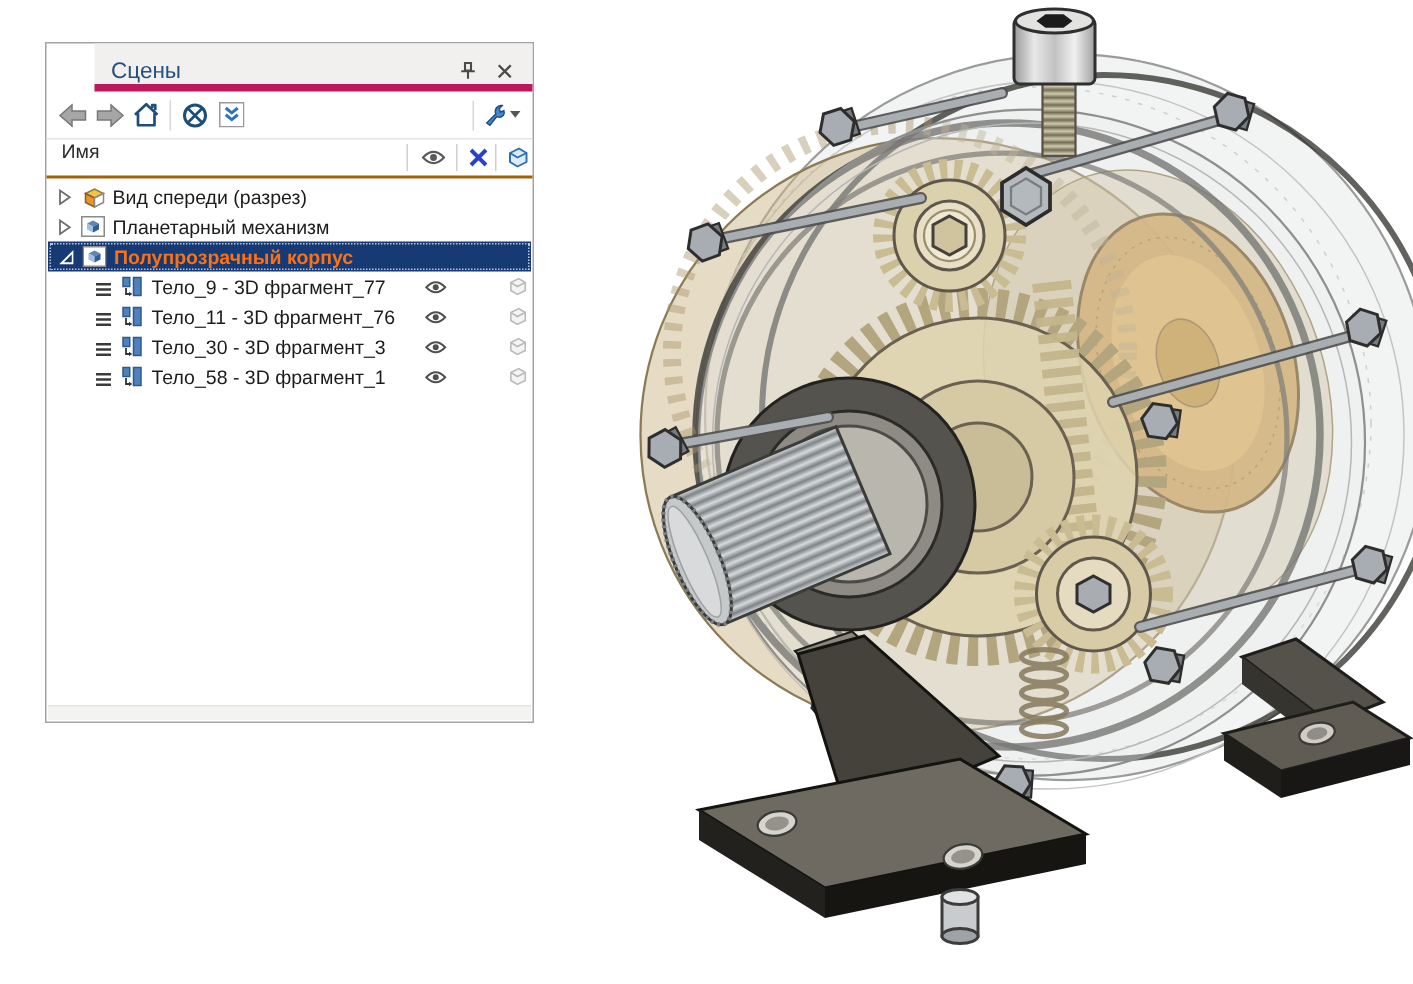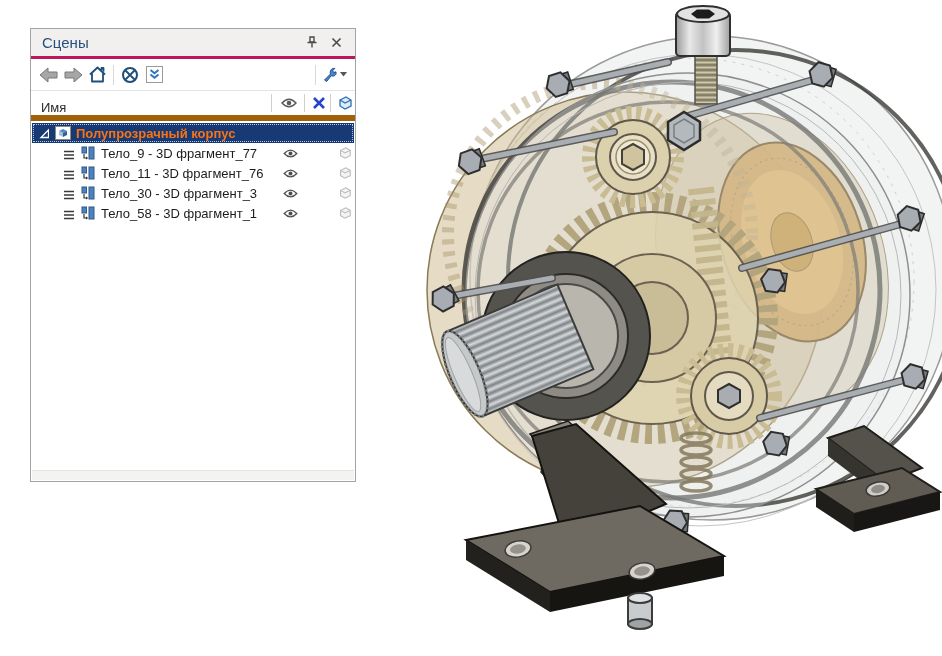--- a/index.html
+++ b/index.html
@@ -2,31 +2,31 @@
 <html><head>
 <meta charset="utf-8">
 <style>
   html,body{margin:0;padding:0;}
   body{width:942px;height:656px;position:relative;background:#ffffff;overflow:hidden;
        font-family:"Liberation Sans",sans-serif;-webkit-font-smoothing:antialiased;}
   .viewport{position:absolute;left:0;top:0;width:942px;height:656px;}
   
   .panel{position:absolute;left:30px;top:28px;width:326px;height:454px;
          background:#ffffff;border:1px solid #a3a3a3;box-sizing:border-box;font-size:13px;}
-  .titlebar{height:27px;display:flex;align-items:center;background:#f1f0ee;
-            border-bottom:3px solid #be185d;padding:0 10px 0 11px;}
+  .titlebar{height:27px;display:flex;align-items:flex-end;background:#f1f0ee;
+            border-bottom:5px solid #be185d;padding:0 10px 0 11px;margin-left:32px;}
   .titlebar .title{color:#26517e;font-size:15px;}
   .titlebar .sp{flex:1;}
   .tb-ico{display:flex;align-items:center;justify-content:center;width:18px;height:18px;cursor:default;}
   .toolbar{height:31px;display:flex;align-items:center;padding:0 6px;border-bottom:1px solid #e3e3e1;}
   .tool{width:24px;height:24px;display:flex;align-items:center;justify-content:center;border-radius:2px;}
   .vsep{width:1px;height:20px;background:#d8d8d6;margin:0 4px;}
   .toolbar .sp{flex:1;}
   .wrench-wrap{display:flex;align-items:center;gap:1px;padding:0 2px;}
-  .colhead{height:24px;display:flex;align-items:flex-end;border-bottom:6px solid #a16207;position:relative;}
+  .colhead{height:24px;display:flex;align-items:flex-start;border-bottom:2px solid #a16207;position:relative;}
   .colhead .name{padding-left:10px;color:#2b2b2b;}
   .hsep{position:absolute;top:3px;bottom:3px;width:1px;background:#cfcfcd;}
   .col-ico{position:absolute;top:0;height:24px;display:flex;align-items:center;justify-content:center;width:22px;}
   
   .tree{position:relative;padding-top:2px;color:#1c1c1c;}
   .row{height:20px;display:flex;align-items:center;position:relative;}
   .row .twisty{width:12px;height:12px;margin-left:7px;margin-right:3px;flex:none;display:flex;align-items:center;}
   .row .iico{width:18px;height:15px;margin-right:4px;flex:none;display:flex;align-items:center;justify-content:center;}
   .row .lbl{white-space:nowrap;}
   .row.selected{background:#173a74;color:#f97316;font-weight:bold;
@@ -311,22 +311,53 @@
     <span class="col-ico" style="left:302px">
       <svg width="17" height="16" viewBox="0 0 17 16">
           <polygon points="4,5 10,2 15,5 15,11 9,14 4,11" fill="#dcebf8" stroke="#2e6fb0" stroke-width="1.3"></polygon>
           <polyline points="4,5 9,8 15,5 M9,8 9,14" fill="none" stroke="#2e6fb0" stroke-width="1.3"></polyline>
         </svg>
     </span>
   </div>
 
   <div class="tree">
 
-
-
+    <div class="row">
+      <span class="twisty">
+        <svg width="10" height="11" viewBox="0 0 10 11">
+            <polygon points="2,1 8.5,5.5 2,10" fill="#ffffff" stroke="#6e6e6e" stroke-width="1.2"></polygon>
+          </svg>
+      </span>
+      <span class="iico">
+        <svg width="17" height="15" viewBox="0 0 17 15">
+            <polygon points="3,5 9,2 15,5 9,8" fill="#f5c242" stroke="#8a7a40" stroke-width="1"></polygon>
+            <polygon points="3,5 9,8 9,14 3,11" fill="#e8952f" stroke="#8a6020" stroke-width="1"></polygon>
+            <polygon points="9,8 15,5 15,11 9,14" fill="#ffffff" stroke="#8a8a8a" stroke-width="1"></polygon>
+          </svg>
+      </span>
+      <span class="lbl">Вид спереди (разрез)</span>
+    </div>
+
+
+    <div class="row">
+      <span class="twisty">
+        <svg width="10" height="11" viewBox="0 0 10 11">
+            <polygon points="2,1 8.5,5.5 2,10" fill="#ffffff" stroke="#6e6e6e" stroke-width="1.2"></polygon>
+          </svg>
+      </span>
+      <span class="iico">
+        <svg width="16" height="14" viewBox="0 0 16 14">
+            <rect x="0.5" y="0.5" width="15" height="13" fill="#ffffff" stroke="#8a8a8a"></rect>
+            <polygon points="4,5 8,3 12,5 8,7" fill="#5b88b8"></polygon>
+            <polygon points="4,5 8,7 8,11 4,9" fill="#9fc0e0"></polygon>
+            <polygon points="8,7 12,5 12,9 8,11" fill="#2e5f96"></polygon>
+          </svg>
+      </span>
+      <span class="lbl">Планетарный механизм</span>
+    </div>
 
     <div class="row selected">
       <span class="twisty">
         <svg width="10" height="11" viewBox="0 0 10 11">
             <polygon points="2,9.5 9.5,9.5 9.5,2" fill="none" stroke="#ffffff" stroke-width="1.3"></polygon>
           </svg>
       </span>
       <span class="iico">
         <svg width="16" height="14" viewBox="0 0 16 14">
             <rect x="0.5" y="0.5" width="15" height="13" fill="#ffffff" stroke="#8a8a8a"></rect>

